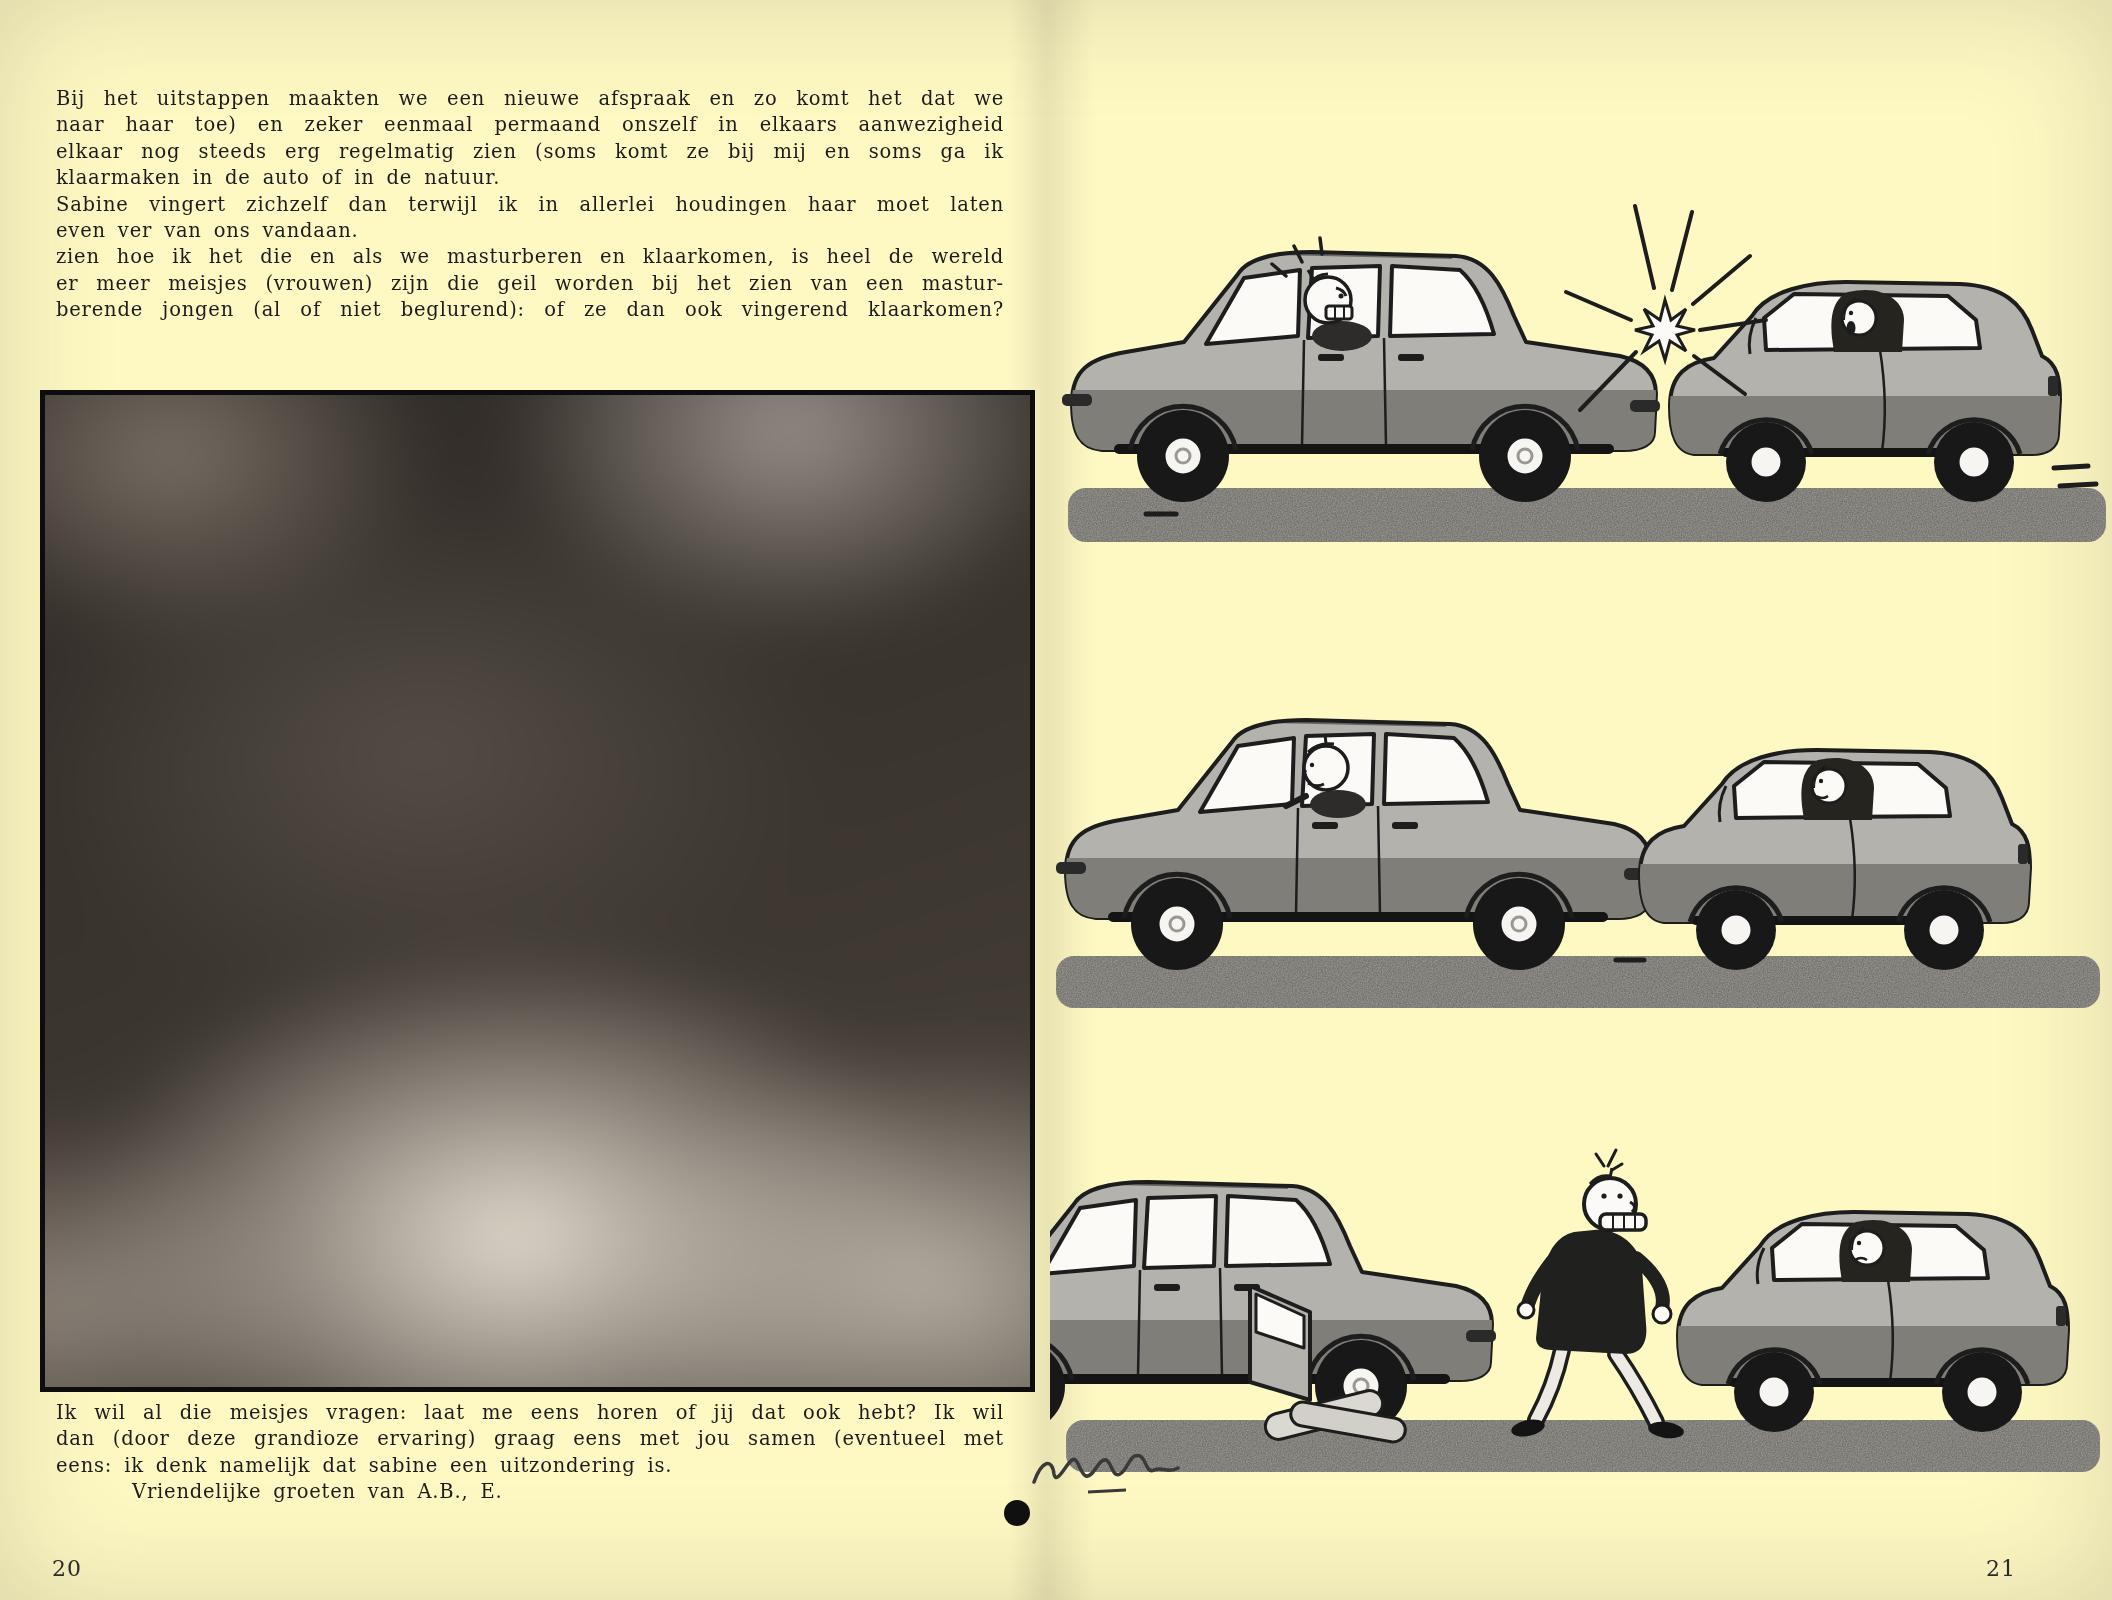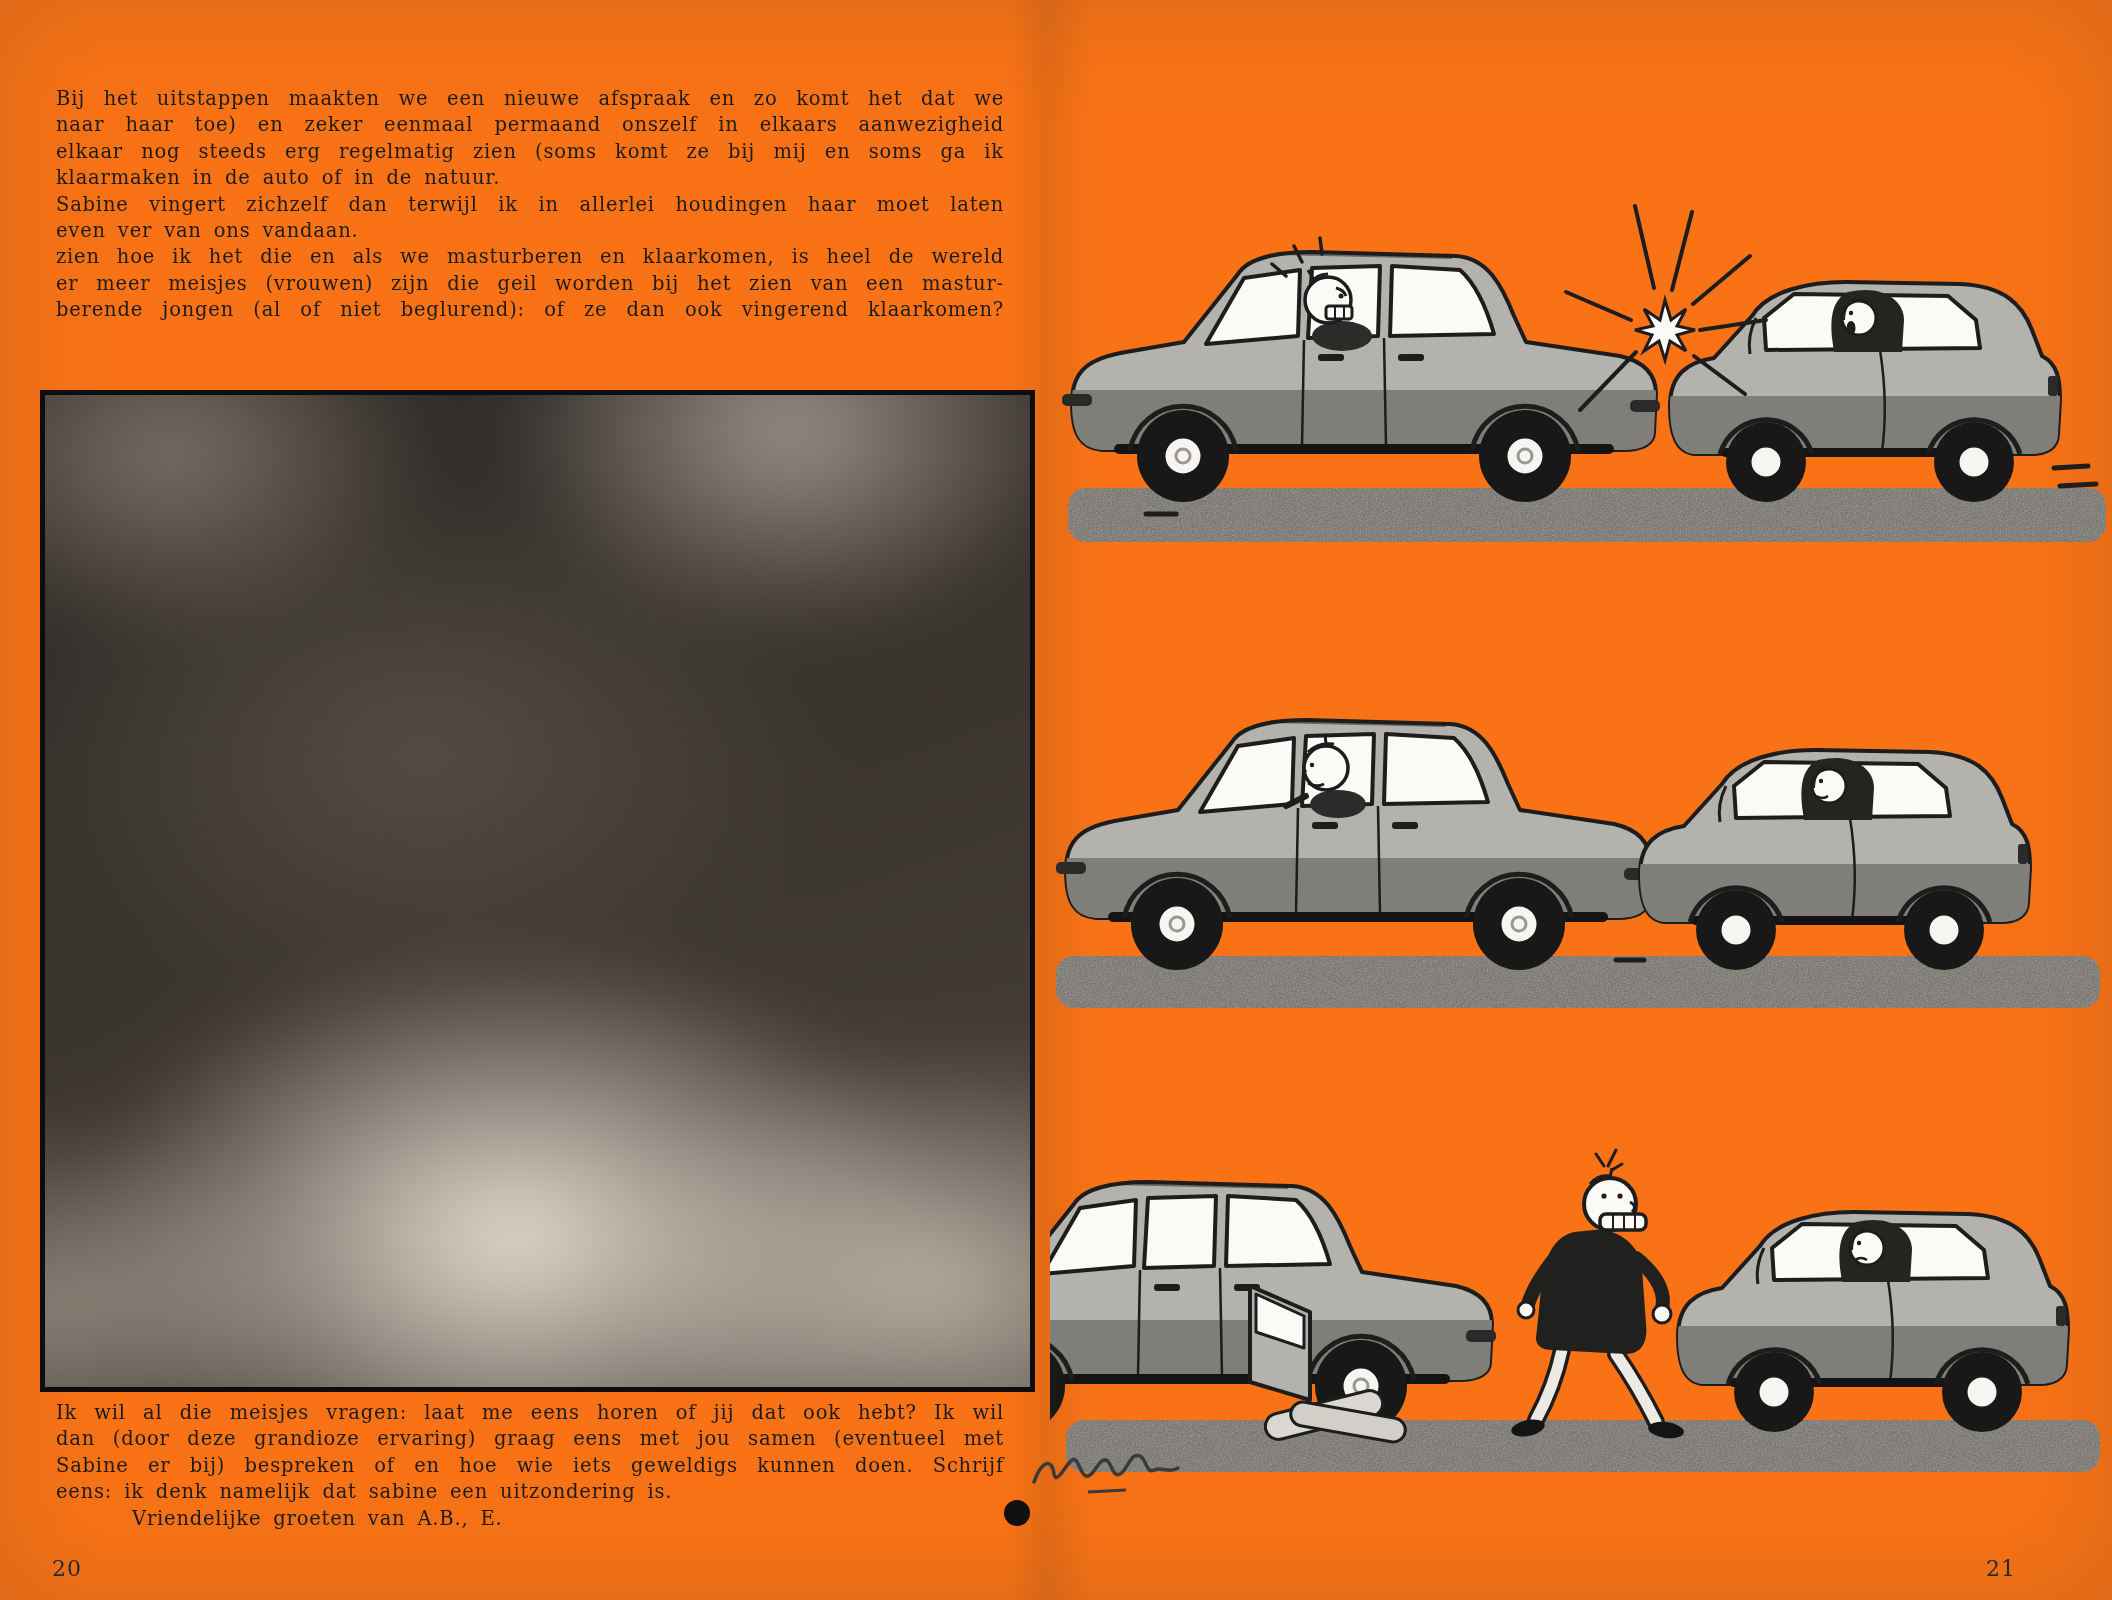--- a/index.html
+++ b/index.html
@@ -1,18 +1,18 @@
 <!DOCTYPE html>
 <html><head>
 <meta charset="utf-8">
 <style>
   html,body{margin:0;padding:0;background:#d8d6d0;}
   .spread{
     position:relative;width:2112px;height:1600px;overflow:hidden;
-    background:#f97316;
+    background:#fef9c3;
     box-shadow:inset 0 0 120px rgba(60,55,45,.18);
     font-family:"DejaVu Serif", serif;color:#1c1c1c;
   }
   .gutter{
     position:absolute;left:1008px;top:0;width:86px;height:100%;
     background:linear-gradient(90deg, rgba(40,35,30,0) 0%, rgba(40,35,30,.10) 45%, rgba(40,35,30,0) 100%);
     pointer-events:none;
   }
   .col{position:absolute;left:56px;width:948px;font-size:19.5px;line-height:26.4px;letter-spacing:.8px;word-spacing:5px;}
   .col .ln{white-space:normal;}
@@ -122,21 +122,20 @@
       <div class="ln just">berende jongen (al of niet beglurend): of ze dan ook vingerend klaarkomen?</div>
     </div>
 
     <div class="photo-frame" aria-label="zwart-wit foto (inhoud niet gereproduceerd)">
       <div class="photo-abstract"></div>
     </div>
 
     <div class="col" style="top:1400px">
       <div class="ln just">Ik wil al die meisjes vragen: laat me eens horen of jij dat ook hebt? Ik wil</div>
       <div class="ln just">dan (door deze grandioze ervaring) graag eens met jou samen (eventueel met</div>
-      <div class="ln just">Sabine er bij) bespreken of en hoe wie iets geweldigs kunnen doen. Schrijf</div>
       <div class="ln leftal">eens: ik denk namelijk dat sabine een uitzondering is.</div>
       <div class="ln leftal signoff">Vriendelijke groeten van A.B., E.</div>
     </div>
 
     <div class="page-number pn-left">20</div>
   </div>
 
   <div class="end-dot"></div>
 
   <div aria-label="drieluik cartoon met een grote en een kleine auto">

